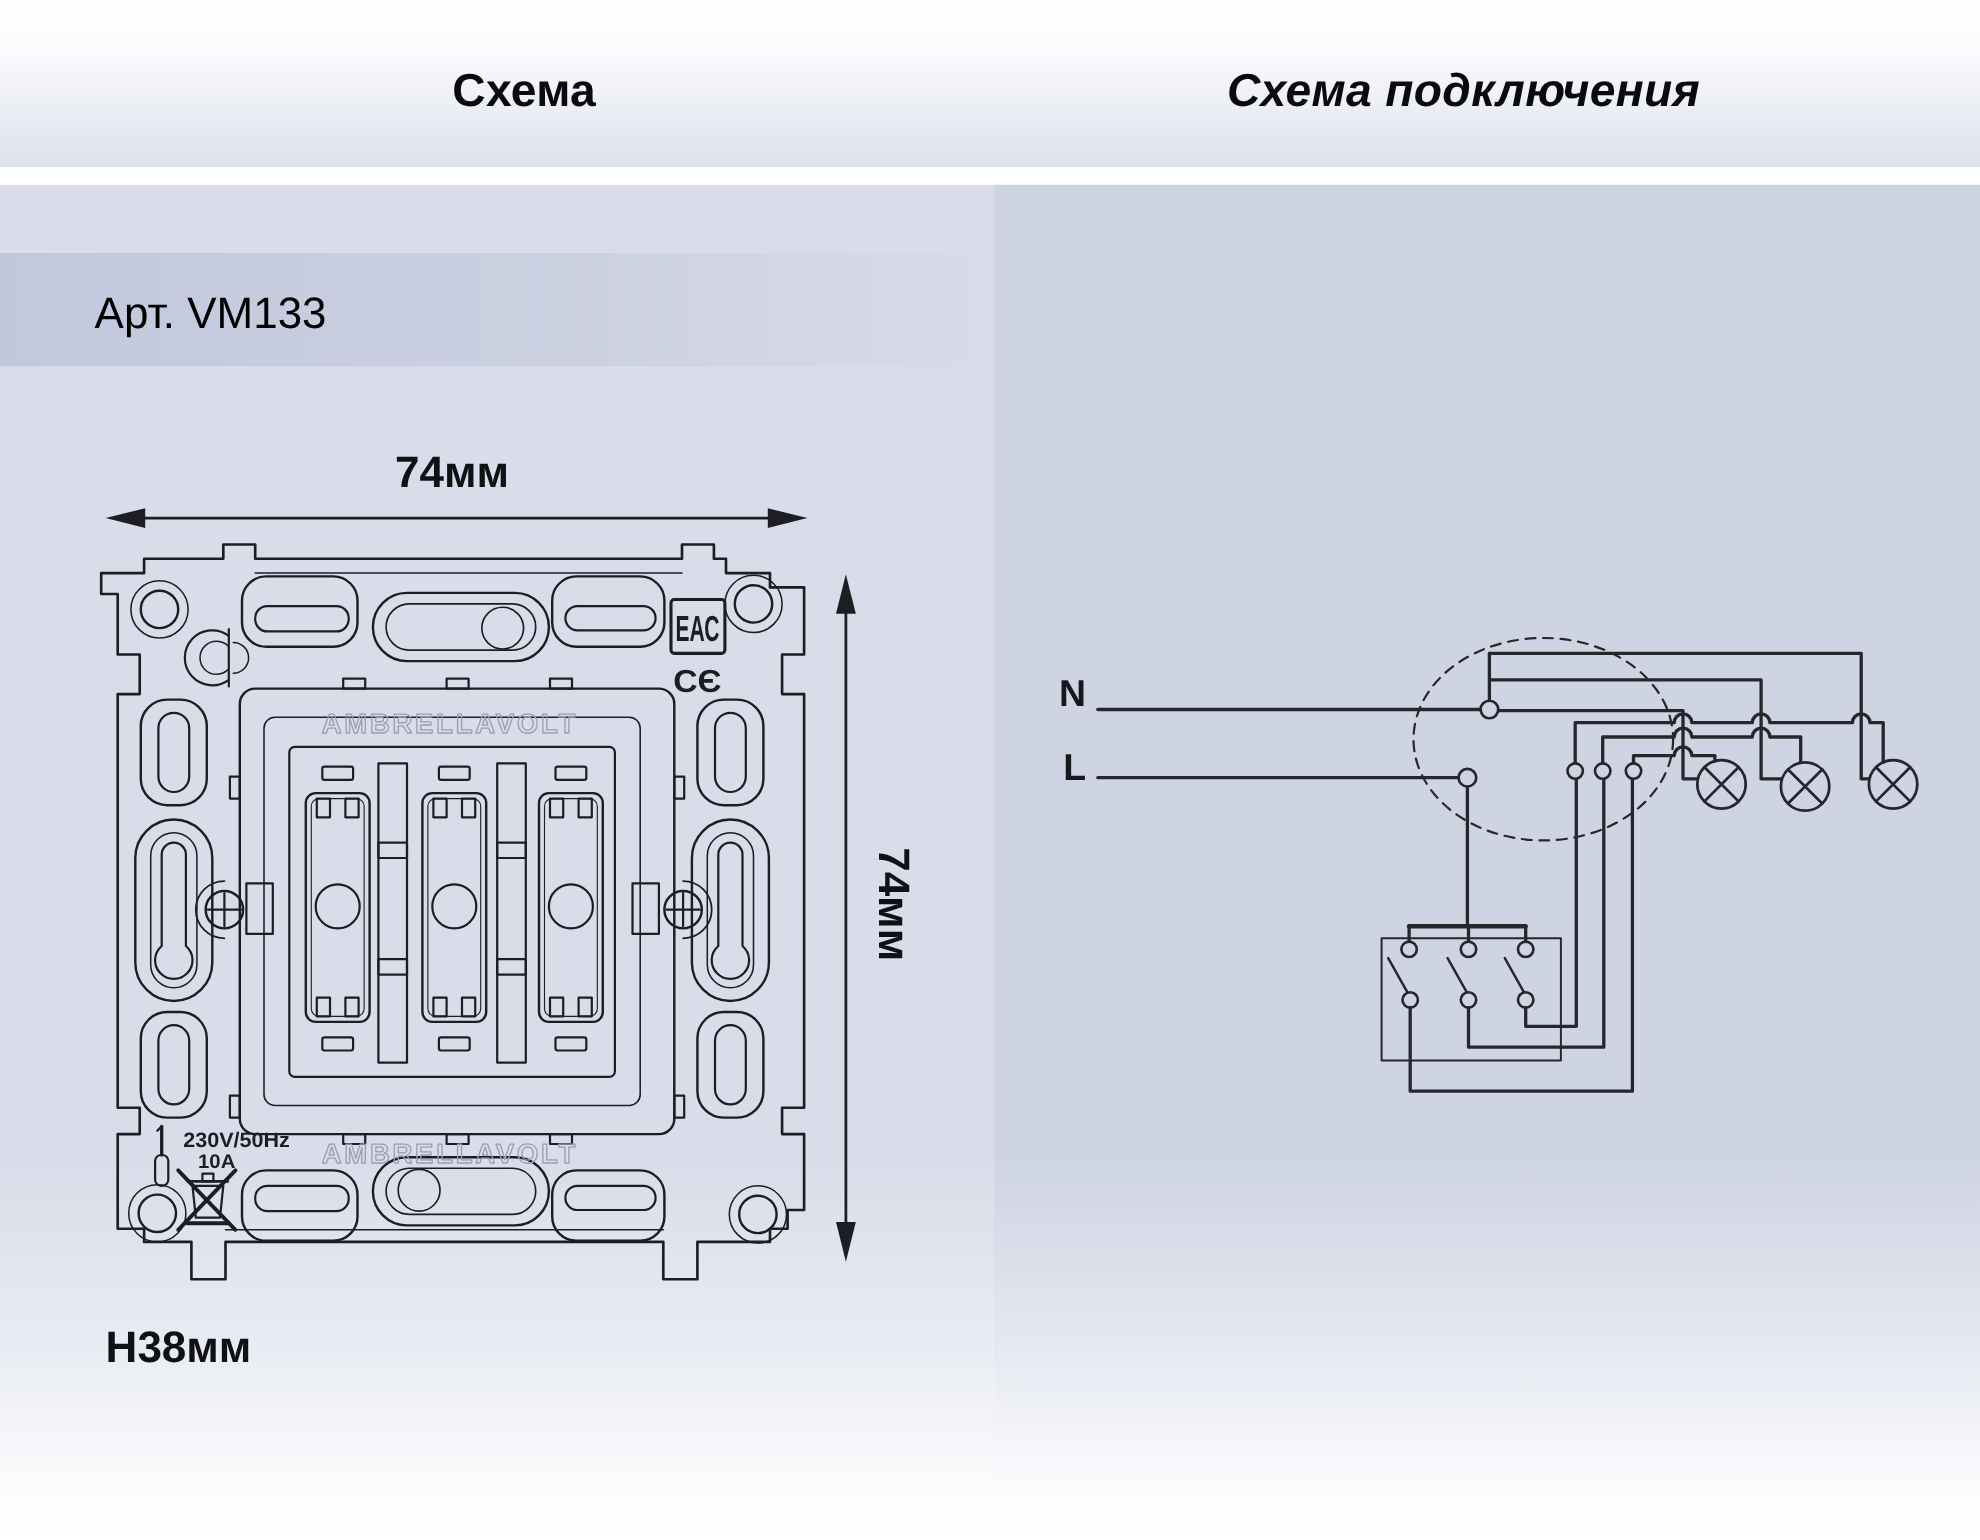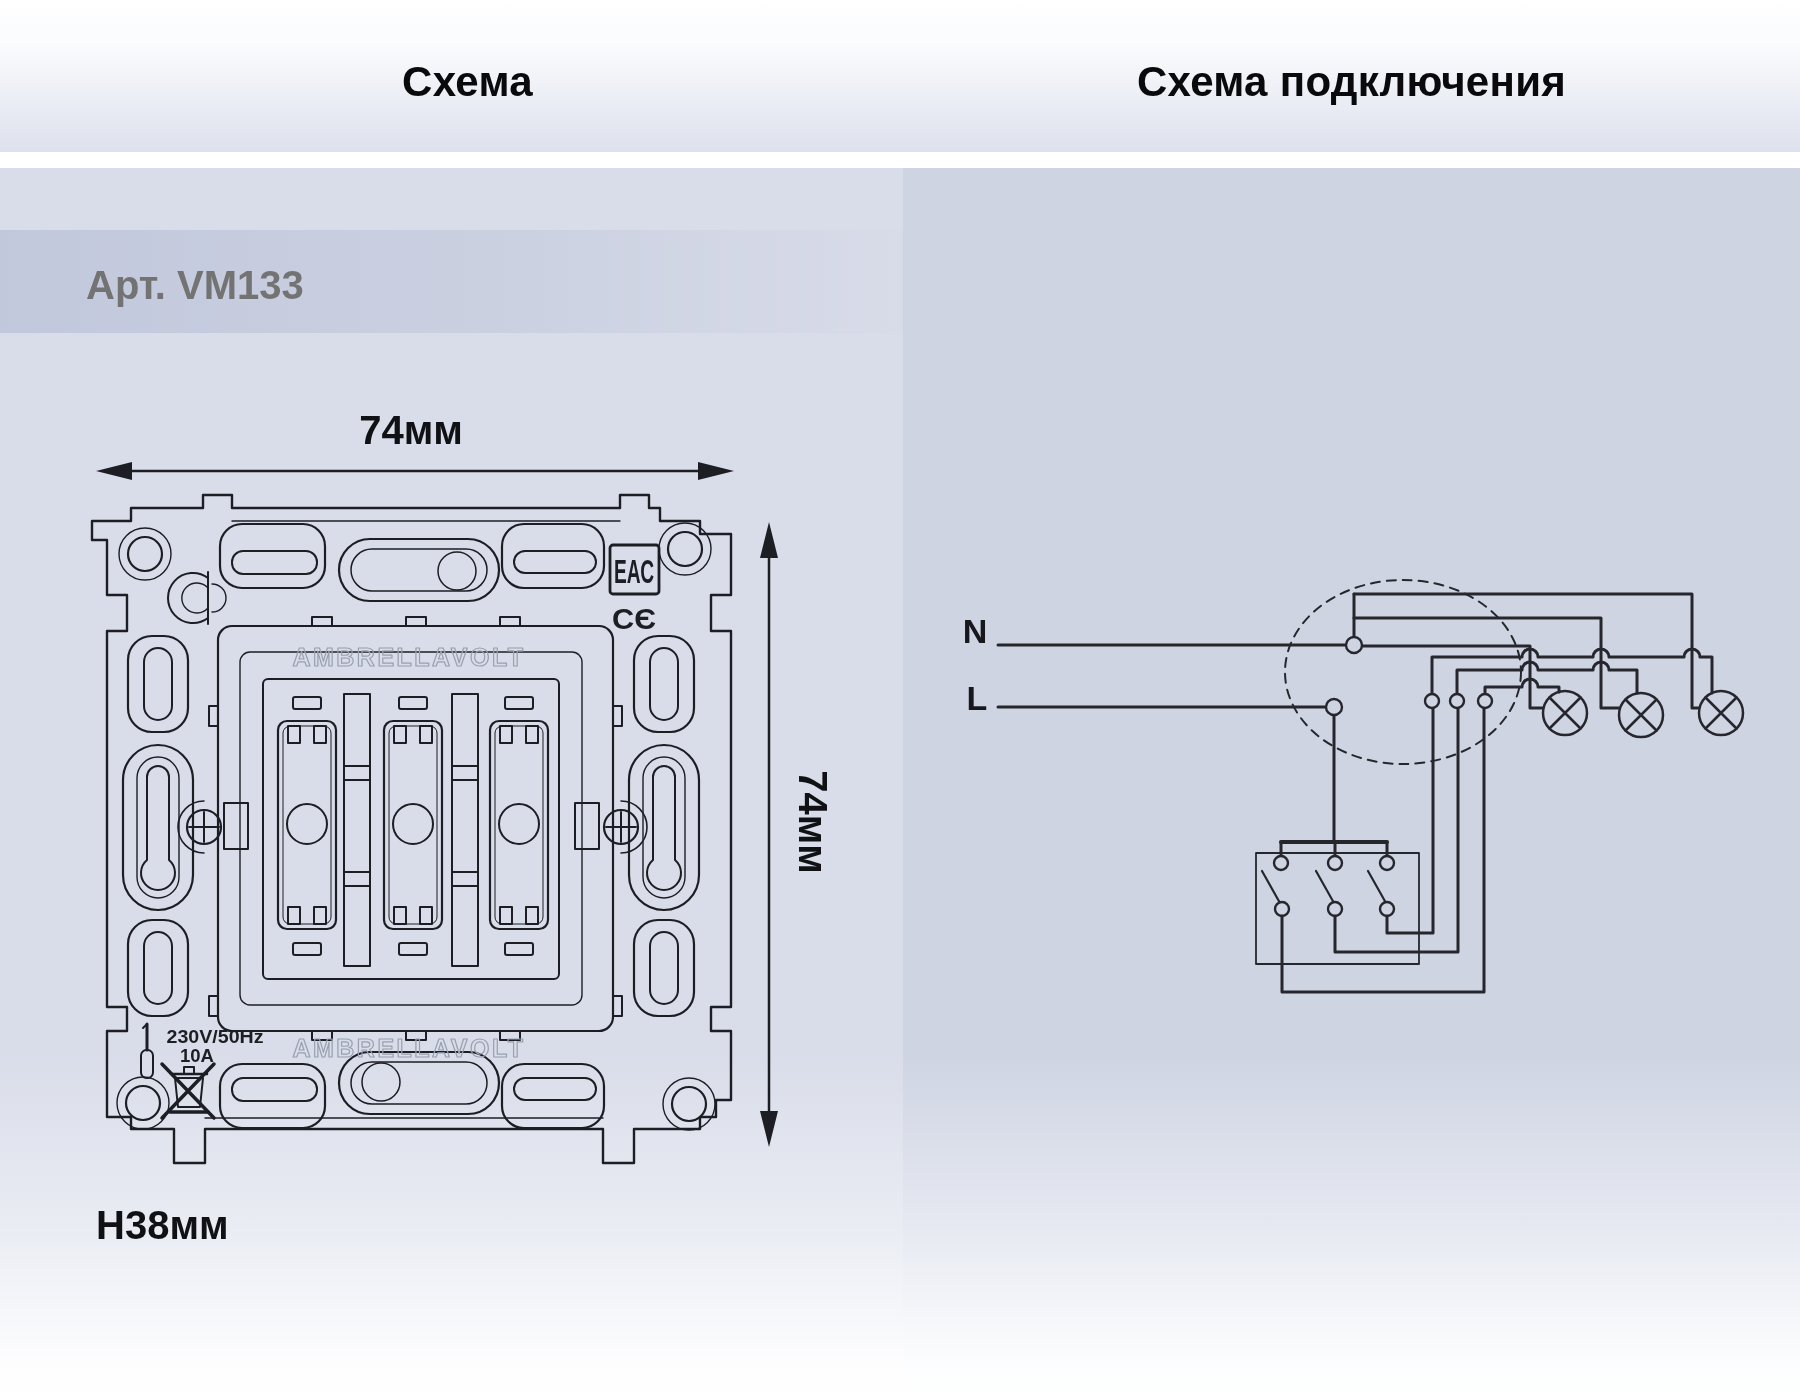--- a/index.html
+++ b/index.html
@@ -15,23 +15,23 @@
     background:linear-gradient(180deg,#ffffff 0%,#fafbfd 30%,#e8ebf3 72%,#dde1ed 100%);}
   .white-strip{left:0;top:152px;width:1800px;height:16px;background:#ffffff;}
   .panel-left{left:0;top:168px;width:903px;height:1232px;
     background:linear-gradient(180deg,#d9dde9 0%,#d9dde9 72%,#e9ecf3 86%,#fdfdfe 97%,#ffffff 100%);}
   .panel-right{left:903px;top:168px;width:897px;height:1232px;
     background:linear-gradient(180deg,#cfd4e3 0%,#cfd4e3 72%,#e6e9f1 86%,#fcfdfe 97%,#ffffff 100%);}
   .article-band{left:0;top:230px;width:903px;height:103px;
     background:linear-gradient(90deg,#c2c8dc 0%,#cbd0e1 55%,#d8dce9 100%);}
   
   .title{top:58px;font-size:42px;font-weight:600;color:#0a0a0c;text-align:center;letter-spacing:.3px;}
-  .title-left{left:16px;width:903px;}
-  .title-right{left:903px;width:897px;}
-  .article-label{left:86px;top:263px;font-size:40px;font-weight:700;color:#737373;}
+  .title-left{left:0;width:903px;padding-left:25px;}
+  .title-right{left:882px;width:897px;font-style:italic;}
+  .article-label{left:86px;top:263px;font-size:40px;font-weight:400;color:#000000;}
   .dim-label{font-size:40px;font-weight:600;color:#101114;white-space:nowrap;}
   .dim-top{left:311px;top:408px;width:200px;text-align:center;}
   .dim-side{left:812px;top:822px;transform:translate(-50%,-50%) rotate(90deg);}
   .dim-depth{left:96px;top:1203px;}
   .wire-label{font-size:34px;font-weight:700;color:#17181d;}
   .label-n{left:950px;top:612px;width:50px;text-align:center;}
   .label-l{left:952px;top:679px;width:50px;text-align:center;}
   svg{display:block;}
   svg text{font-family:"Liberation Sans", sans-serif;}
 </style>

